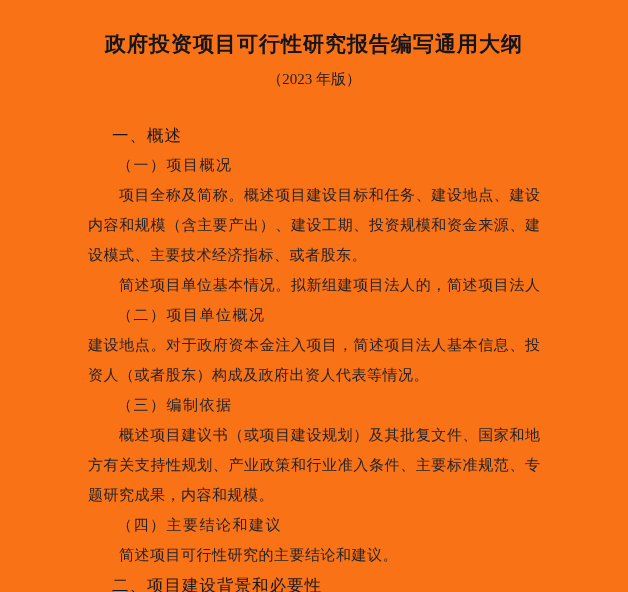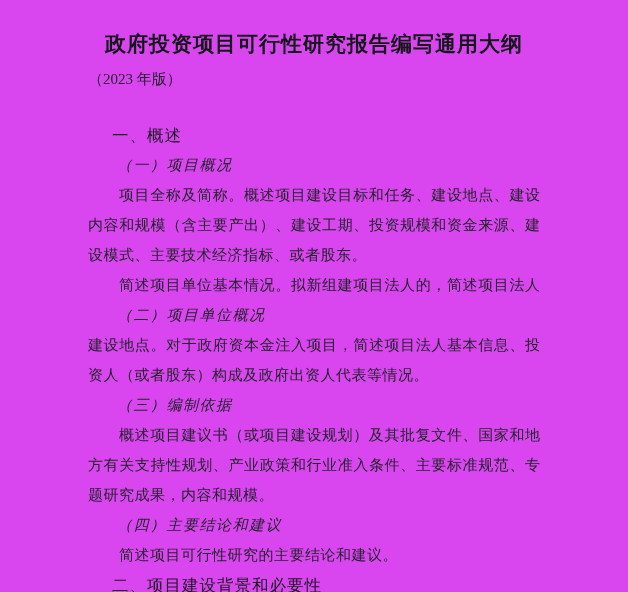--- a/index.html
+++ b/index.html
@@ -1,37 +1,38 @@
 <!DOCTYPE html>
 <html><head>
 <meta charset="utf-8">
 <style>
   * { margin: 0; padding: 0; box-sizing: border-box; }
   html, body { background: #ffffff; }
   .page {
     position: relative;
     width: 628px;
     height: 592px;
-    background: #d946ef;
+    background: #f97316;
     padding: 31px 88px 12px 88px;
     overflow: hidden;
     color: #1e1e26;
     font-family: "Liberation Serif", "DejaVu Serif", serif;
   }
   .doc-title {
     font-size: 21px;
     font-weight: bold;
     text-align: center;
     letter-spacing: 1px;
     line-height: 26px;
     color: #15151c;
     font-family: "Liberation Serif", "DejaVu Serif", serif;
   }
   .doc-subtitle {
     margin-top: 13px;
+    text-align: center;
     font-size: 15px;
     line-height: 18px;
     color: #1e1e26;
   }
   .doc-body { margin-top: 32px; }
   .line {
     font-size: 15px;
     line-height: 30px;
     height: 30px;
     letter-spacing: 0.5px;
@@ -45,21 +46,20 @@
   }
   .line.heading {
     font-family: "Liberation Sans", "DejaVu Sans", sans-serif;
     font-weight: normal;
     font-size: 16.5px;
     text-indent: 24px;
     letter-spacing: 1px;
     color: #17171e;
   }
   .line.kai {
-    font-style: italic;
     letter-spacing: 1.5px;
     text-indent: 29px;
   }
 </style>
 </head>
 <body>
 
 <div class="page">
   <h1 class="doc-title">政府投资项目可行性研究报告编写通用大纲</h1>
   <div class="doc-subtitle">（2023 年版）</div>

